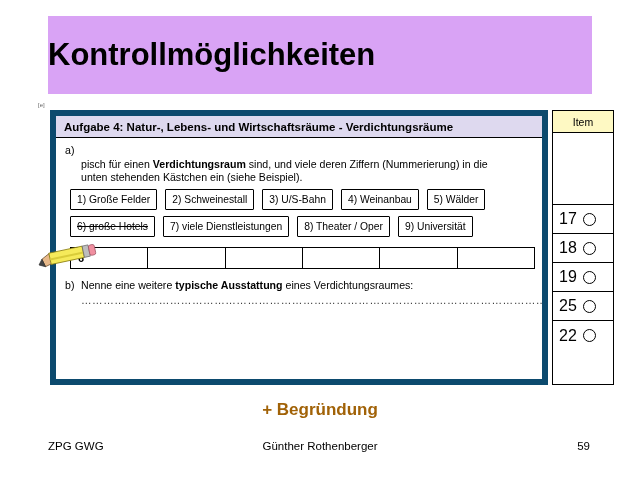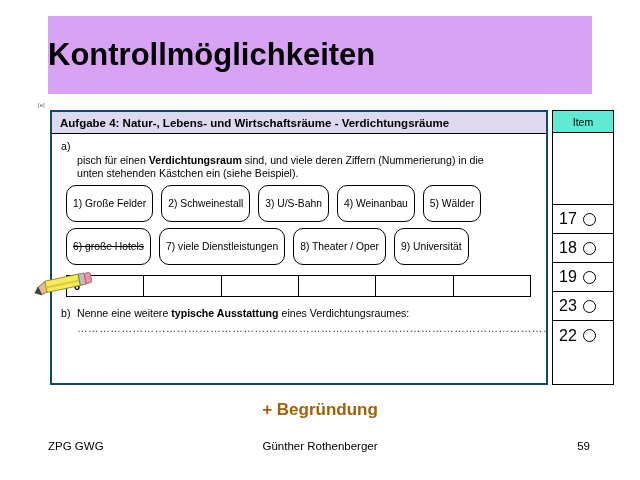--- a/index.html
+++ b/index.html
@@ -46,21 +46,21 @@
     top: -3px;
     font-size: 6px;
     color: #666;
   }
   .sheet-main {
     position: absolute;
     left: 8px;
     top: 5px;
     width: 498px;
     height: 275px;
-    border: 2px solid #0c4a6e;
+    border: 6px solid #0c4a6e;
     background: #ffffff;
     box-sizing: border-box;
   }
   .sheet-header {
     height: 22px;
     background: #ded9ef;
     border-bottom: 1px solid #000;
     display: flex;
     align-items: center;
     padding-left: 8px;
@@ -74,21 +74,21 @@
     left: 510px;
     top: 5px;
     width: 62px;
     height: 275px;
     border: 1px solid #000;
     box-sizing: border-box;
     background: #ffffff;
   }
   .item-head {
     height: 22px;
-    background: #5eead4;
+    background: #fef9c3;
     border-bottom: 1px solid #000;
     display: flex;
     align-items: center;
     justify-content: center;
     font-size: 10.5px;
     box-sizing: border-box;
   }
   .item-gap {
     height: 72px;
     border-bottom: 1px solid #000;
@@ -128,23 +128,23 @@
   .terms {
     padding: 2px 10px 0 14px;
   }
   .term-row {
     display: flex;
     gap: 8px;
     margin-bottom: 6px;
   }
   .term {
     border: 1px solid #000;
-    border-radius: 10px;
+    border-radius: 1px;
     font-size: 10.3px;
-    padding: 12px 6px;
+    padding: 4px 6px;
     white-space: nowrap;
     background: #fff;
   }
   .strike { text-decoration: line-through; }
   
   .answer-wrap {
     position: relative;
     padding: 4px 10px 0 14px;
   }
   .answer-grid {
@@ -296,21 +296,21 @@
     </div>
     <div class="item-row">
       <div class="item-num">18</div>
       <div class="item-circle"></div>
     </div>
     <div class="item-row">
       <div class="item-num">19</div>
       <div class="item-circle"></div>
     </div>
     <div class="item-row">
-      <div class="item-num">23</div>
+      <div class="item-num">25</div>
       <div class="item-circle"></div>
     </div>
     <div class="item-row">
       <div class="item-num">22</div>
       <div class="item-circle"></div>
     </div>
   </div>
 
 </div>
 

